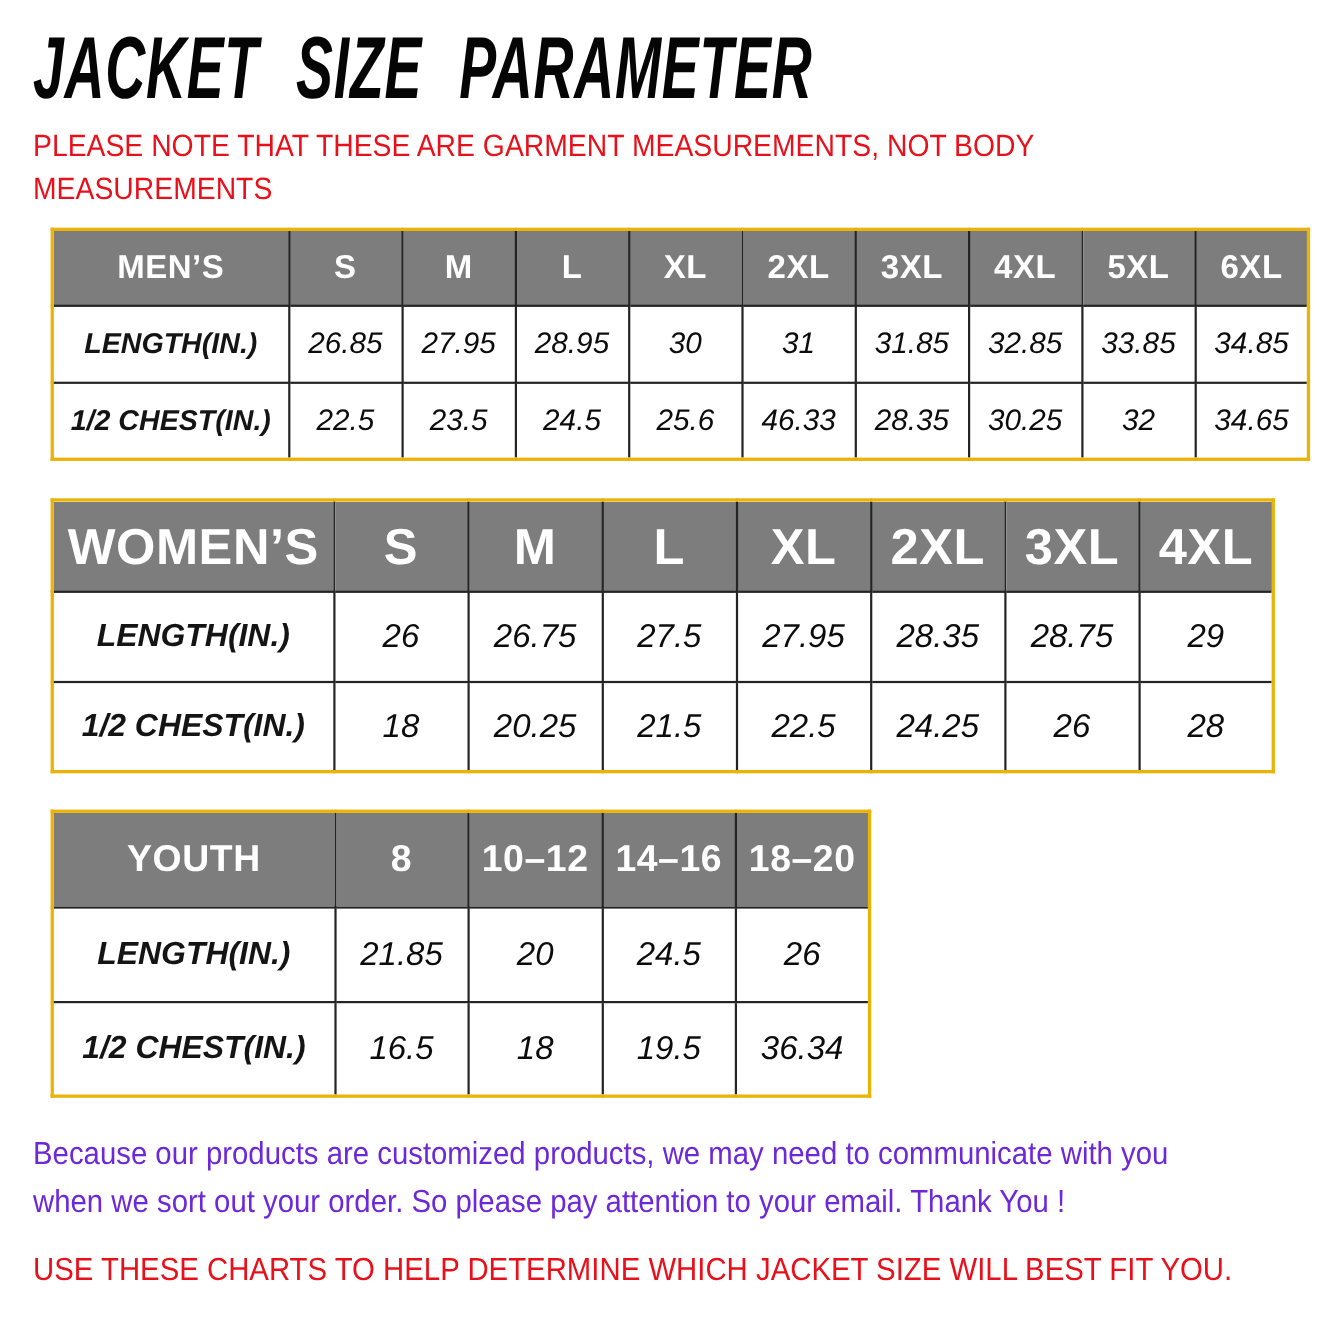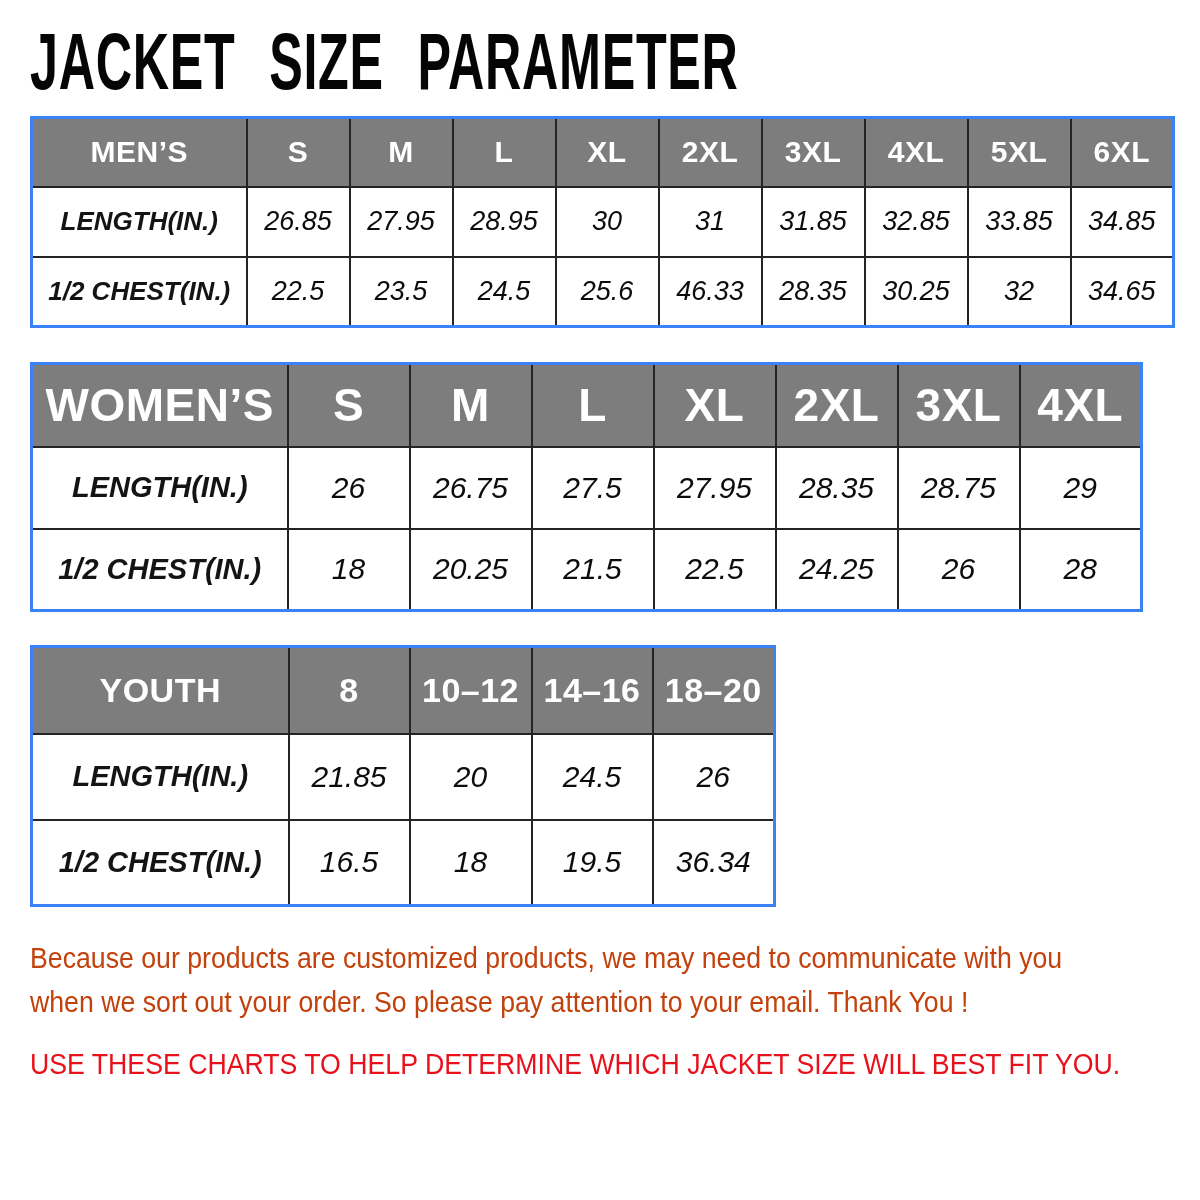--- a/index.html
+++ b/index.html
@@ -9,21 +9,21 @@
     font-family:"Liberation Sans", sans-serif;
     color:#111;
     overflow:hidden;
   }
   .page { position:relative; width:1200px; height:1200px; background:#fff; }
 
   
   .title {
     margin:26px 0 12px 30px;
     font-size:74px; font-weight:700; color:#050505;
-    line-height:1.0; white-space:nowrap;
+    line-height:1.0; white-space:nowrap;font-style:italic;
   }
   .title .stretch {
     display:inline-block;
     transform:scale(0.68,1.08);
     transform-origin:0 70%;
     letter-spacing:1px; word-spacing:0.38em;
   }
 
   
   .note {
@@ -32,21 +32,21 @@
     white-space:nowrap;
   }
   .note .scale-x, .footer-para .scale-x, .footer-charts .scale-x {
     display:inline-block; transform:scaleX(0.92); transform-origin:0 0;
   }
   .note .line { display:block; }
 
   
   table {
     border-collapse:collapse; table-layout:fixed;
-    margin-left:30px; border:3px solid #3b82f6;padding-left:35px;
+    margin-left:46px; border:3px solid #eab308;padding-left:35px;
   }
   th, td {
     border:2px solid #242424; text-align:center; vertical-align:middle;
     padding:0; overflow:hidden;
   }
   th { background:#7d7d7d; color:#ffffff; font-weight:700; letter-spacing:0.5px; }
   td { background:#ffffff; color:#0c0c0c; font-weight:400;font-style:italic; }
   td.row-label { font-weight:700; color:#141414; }
 
   .tbl-mens   { margin-top:16px; }
@@ -60,37 +60,43 @@
   .tbl-womens td.row-label { font-size:29px; }
 
   .tbl-youth  { margin-top:33px;border-radius:28px; }
   .tbl-youth th  { height:87px; font-size:34px; }
   .tbl-youth td  { height:86px; font-size:30px; }
   .tbl-youth td.row-label { font-size:29px; }
 
   
   .footer-para {
     margin:30px 0 0 30px;
-    color:#c2410c; font-size:29px; line-height:1.5; white-space:nowrap;
+    color:#6d28d9; font-size:29px; line-height:1.5; white-space:nowrap;
   }
   .footer-para .line { display:block; }
   .footer-charts {
     margin:24px 16px 0 30px;
     color:#e8111b; font-size:29px; white-space:nowrap;
   }
 </style>
 </head>
 <body>
 
 <div class="page">
 
   <h1 class="title">
     <span class="stretch">JACKET SIZE PARAMETER</span>
   </h1>
 
+  <div class="note">
+    <span class="scale-x">
+      <span class="line">PLEASE NOTE THAT THESE ARE GARMENT MEASUREMENTS, NOT BODY</span>
+      <span class="line">MEASUREMENTS</span>
+    </span>
+  </div>
 
   <table class="tbl-mens">
       <colgroup>
         <col style="width: 215px;">
         <col style="width: 103px;">
         <col style="width: 103px;">
         <col style="width: 103px;">
         <col style="width: 103px;">
         <col style="width: 103px;">
         <col style="width: 103px;">

